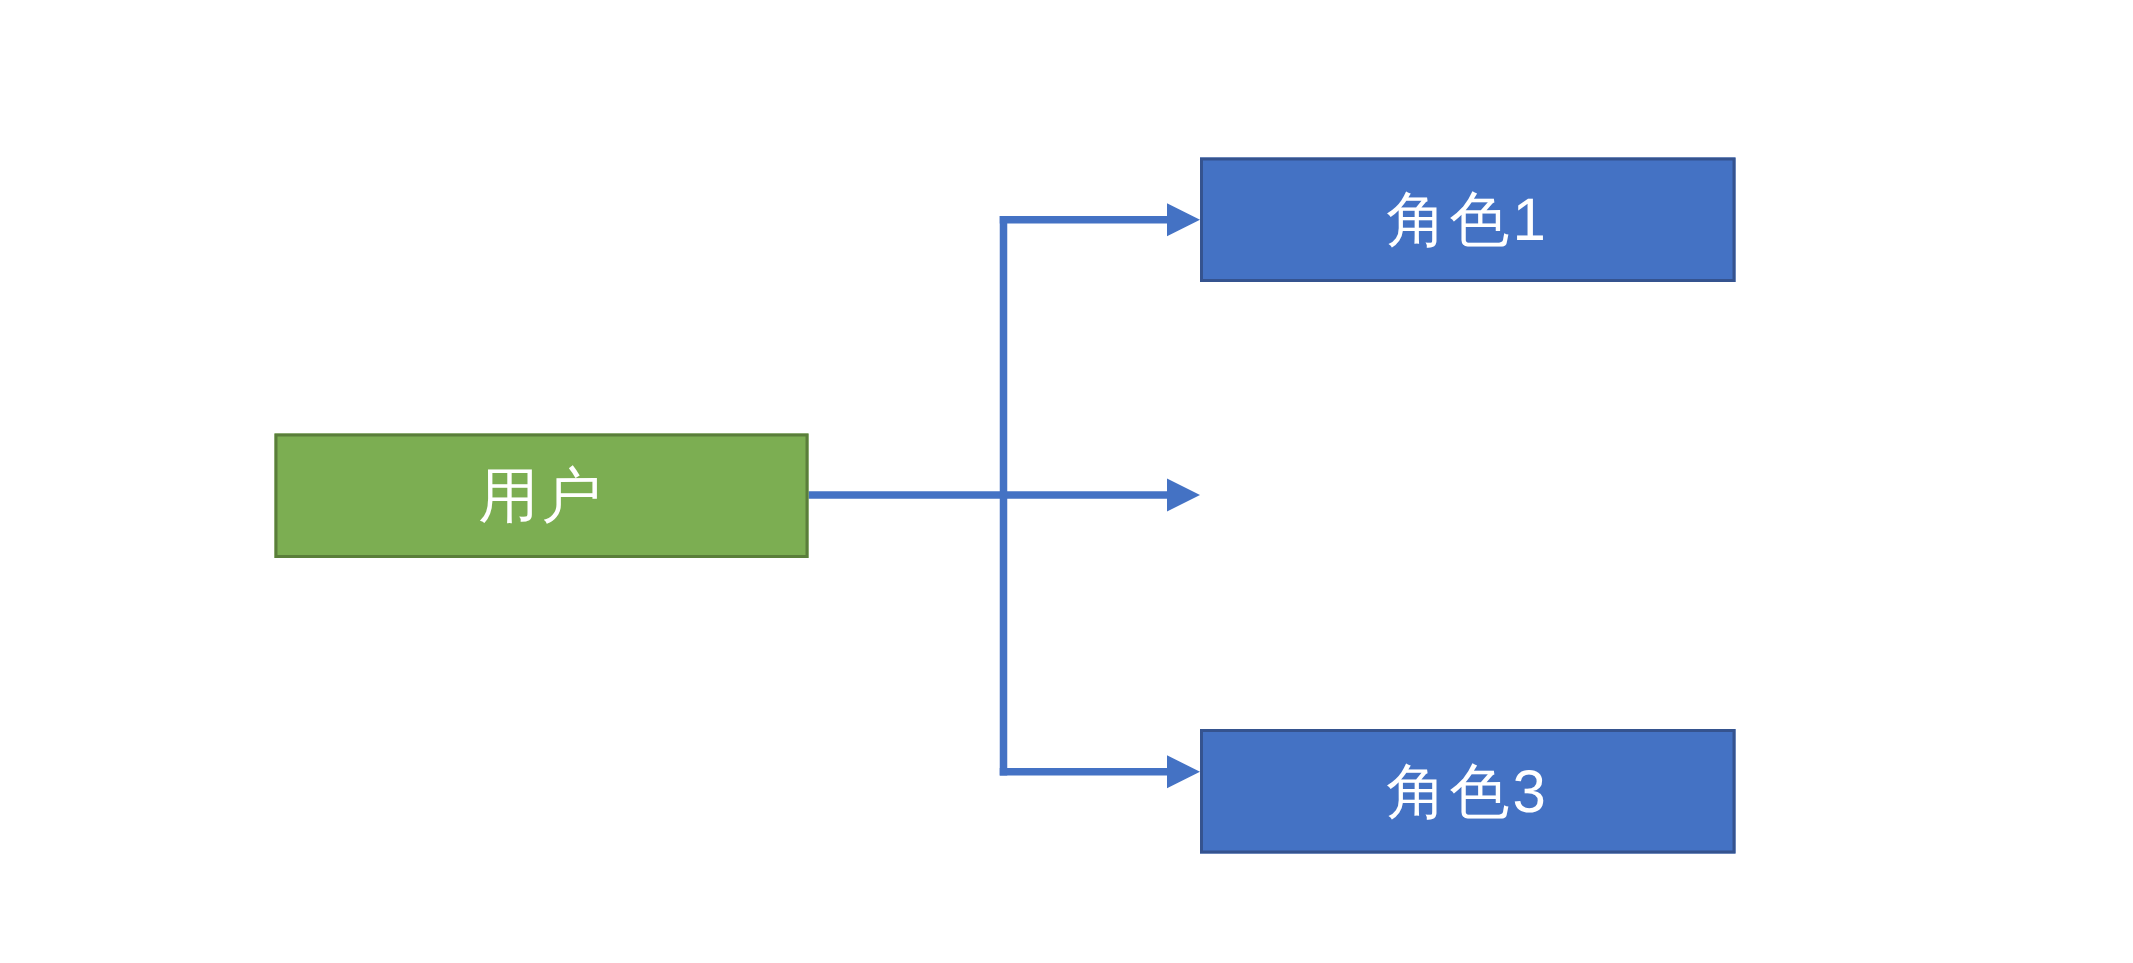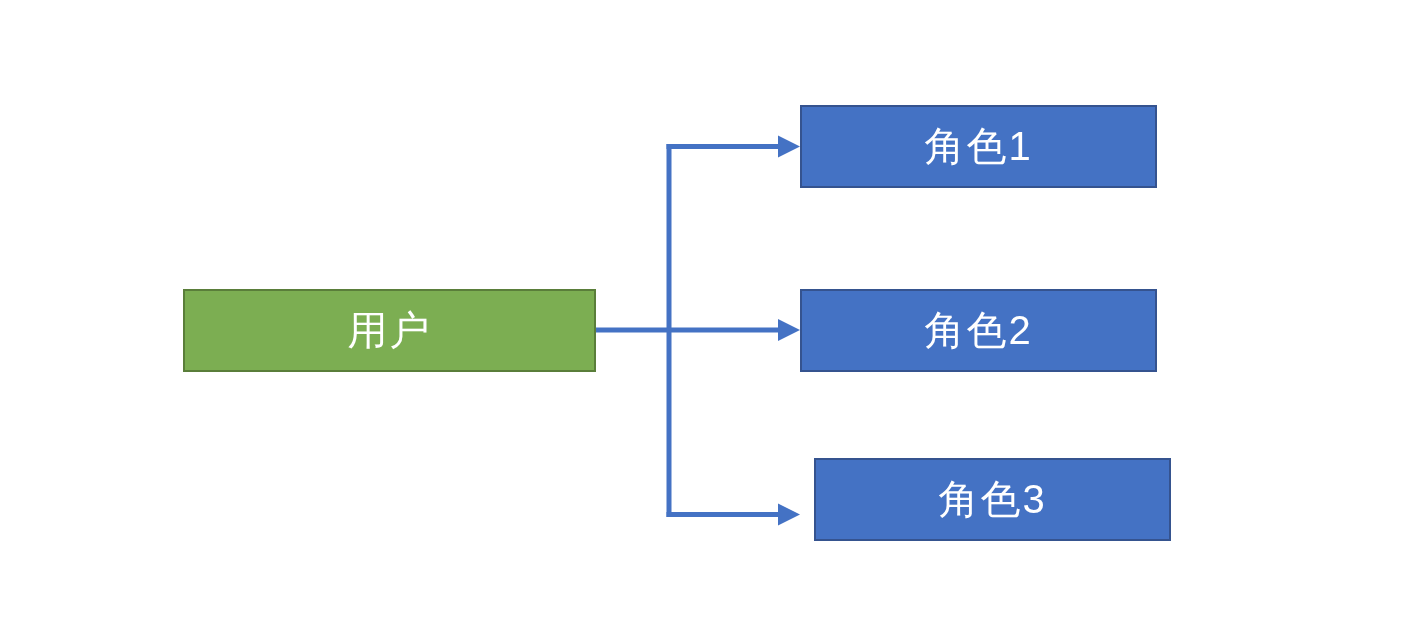--- a/index.html
+++ b/index.html
@@ -22,35 +22,35 @@
     align-items: center;
     justify-content: center;
     color: #ffffff;
     font-size: 40px;
     font-weight: 400;
     letter-spacing: 2px;
   }
   .node-user {
     left: 183px;
     top: 289px;
-    width: 413px;
+    width: 356px;
     height: 83px;
     background: #7cae52;
     border: 2px solid #5a7e3a;
   }
   .node-role {
     left: 800px;
     width: 357px;
     height: 83px;
     background: #4472c4;
     border: 2px solid #35538f;
   }
   .node-role-1 { top: 105px; }
   .node-role-2 { top: 289px; }
-  .node-role-3 { top: 458px; margin-left: 14px; }
+  .node-role-3 { top: 486px; }
   .connectors {
     position: absolute;
     left: 0;
     top: 0;
     width: 1422px;
     height: 642px;
     pointer-events: none;
   }
   .connectors line {
     stroke: #4472c4;
@@ -88,22 +88,19 @@
   </svg>
 
   <div class="node node-user">
     <span>用户</span>
   </div>
 
   <div class="node node-role node-role-1">
     <span>角色1</span>
   </div>
 
-  <div class="node node-role node-role-2">
-    <span>角色2</span>
-  </div>
 
   <div class="node node-role node-role-3">
     <span>角色3</span>
   </div>
 
 
 </div>
 
 </body></html>

